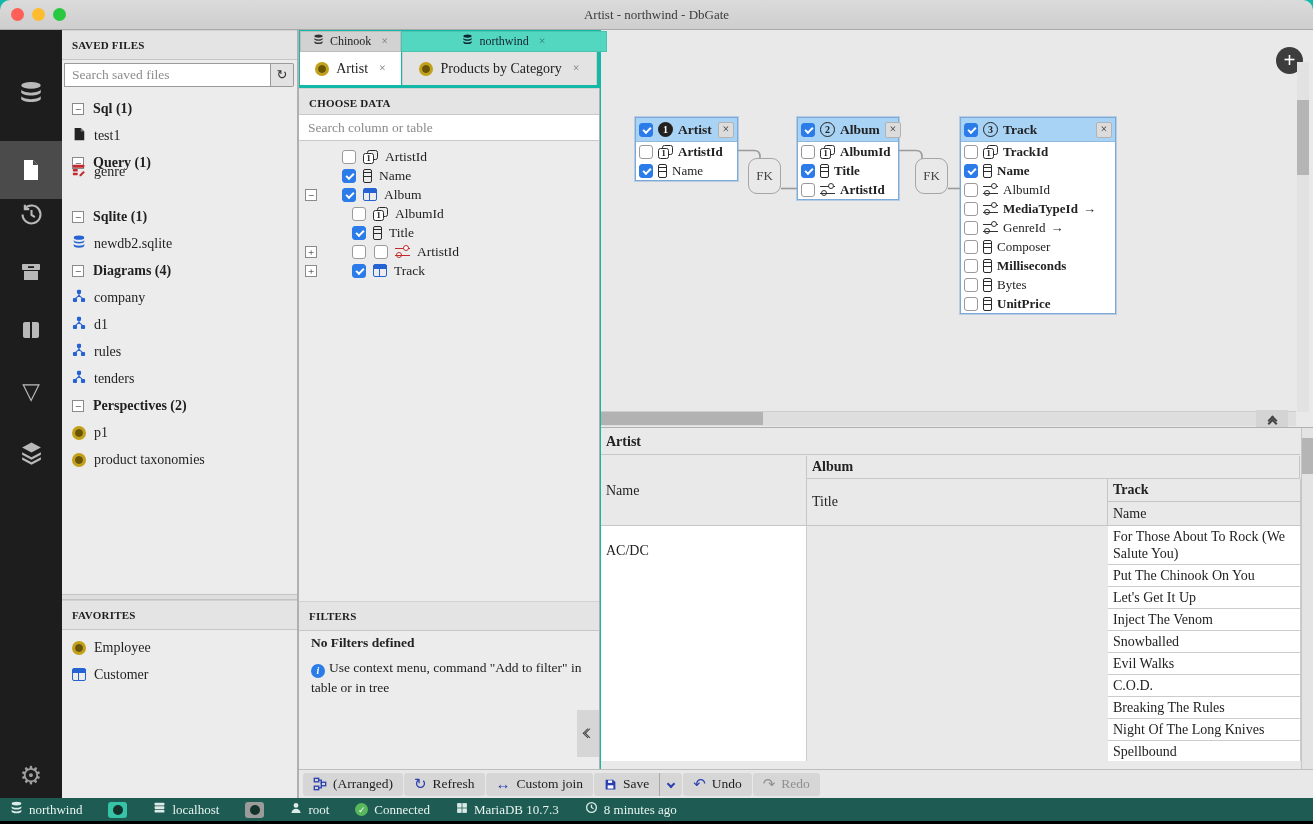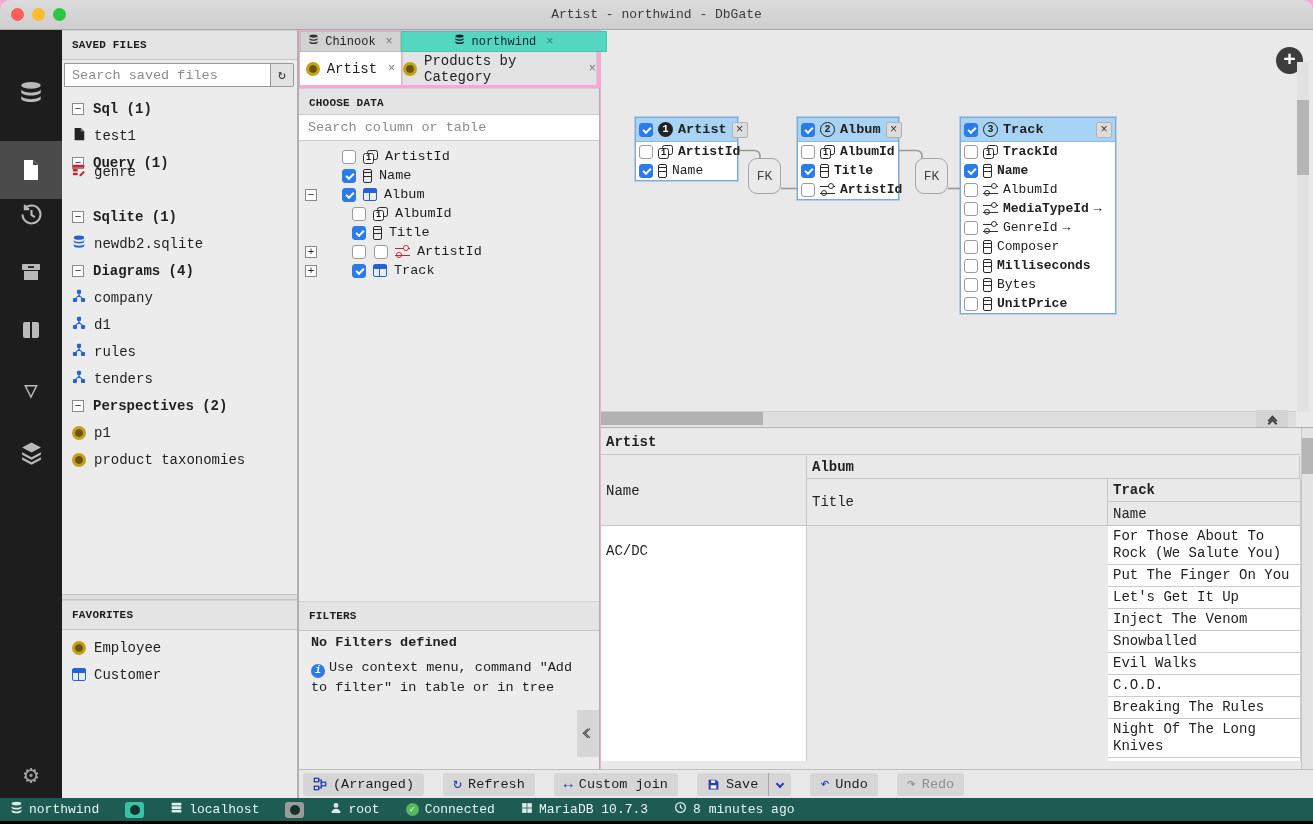--- a/index.html
+++ b/index.html
@@ -1,16 +1,16 @@
 <!DOCTYPE html>
 <html><head>
 <meta charset="utf-8">
 <style>
   html,body{margin:0;padding:0;background:#000;}
-  .win{position:relative;width:1313px;height:824px;background:#f9a8d4;font-family:Liberation Mono, monospace;overflow:hidden;color:#222;}
+  .win{position:relative;width:1313px;height:824px;background:#14b8a6;font-family:Liberation Serif, serif;overflow:hidden;color:#222;}
   .abs{position:absolute;}
   
   .titlebar{left:0;top:0;width:1313px;height:30px;background:linear-gradient(#dbdbdb,#cecece);border-bottom:1px solid #a9a9a9;border-radius:10px 10px 0 0;display:flex;align-items:center;justify-content:center;font-size:13px;color:#3c3c3c;box-sizing:border-box;}
   .lights{position:absolute;left:11px;top:8px;display:flex;gap:8px;}
   .light{width:13px;height:13px;border-radius:50%;}
   .light.r{background:#ff5f57}.light.y{background:#febc2e}.light.g{background:#28c840}
   
   .iconbar{left:0;top:30px;width:62px;height:768px;background:#1d1d1d;}
   .ibi{position:absolute;left:0;width:62px;height:58px;display:flex;align-items:center;justify-content:center;color:#b9b9b9;}
   .ibi.active{background:#4b4b4b;color:#fff;}
@@ -65,21 +65,21 @@
   .tablesec{left:601px;top:427px;width:712px;height:342px;background:#e9e9e9;border-top:1px solid #b0b0b0;box-sizing:border-box;}
   .sectitle{position:absolute;left:0;top:1px;width:699px;height:26px;background:#e9e9e9;border-bottom:1px solid #c6c6c6;display:flex;align-items:center;padding-left:5px;font-weight:bold;font-size:14px;box-sizing:border-box;}
   .hcell{position:absolute;background:#e9e9e9;border-right:1px solid #c6c6c6;border-bottom:1px solid #c6c6c6;display:flex;align-items:center;padding-left:5px;font-size:14px;box-sizing:border-box;}
   .hcell.bold{font-weight:bold;}
   .dcell{position:absolute;background:#fff;border-right:1px solid #ccc;font-size:14px;padding:17px 5px;box-sizing:border-box;overflow:hidden;}
   .trackcol{position:absolute;background:#fff;border-right:1px solid #ccc;box-sizing:border-box;overflow:hidden;padding:0;}
   .trackrow{border-bottom:1px solid #ccc;padding:2px 5px;font-size:14px;line-height:17px;}
   .vscroll2{position:absolute;left:700px;top:0;width:12px;height:342px;background:#e3e3e3;border-left:1px solid #c6c6c6;}
   .vthumb2{position:absolute;left:0;top:10px;width:12px;height:36px;background:#b5b5b5;}
   
-  .toolbar{left:299px;top:769px;width:1014px;height:29px;background:#e8e8e8;border-top:1px solid #bdbdbd;display:flex;align-items:center;gap:19px;padding-left:4px;box-sizing:border-box;}
+  .toolbar{left:299px;top:769px;width:1014px;height:29px;background:#e8e8e8;border-top:1px solid #bdbdbd;display:flex;align-items:center;gap:1px;padding-left:4px;box-sizing:border-box;}
   .tbtn{height:23px;background:#d6d6d6;border-radius:3px;display:flex;align-items:center;gap:6px;padding:0 10px;font-size:13.5px;color:#1e1e1e;}
   .tic{color:#2b3fb0;font-size:15px;line-height:1;display:inline-flex;align-items:center;}
   .savegrp{display:flex;height:23px;background:#d6d6d6;border-radius:3px;align-items:center;}
   .savemain{display:flex;gap:6px;padding:0 10px;align-items:center;font-size:13.5px;height:100%;}
   .savesep{width:1px;height:23px;background:#a9a9a9;}
   .savedrop{padding:0 8px;display:flex;align-items:center;height:100%;}
   .tbtn.disabled{color:#8f8f8f;}
   .tbtn.disabled .tic{color:#8f8f8f;}
   
   .statusbar{left:0;top:798px;width:1313px;height:23px;background:#1d5b53;display:flex;align-items:center;padding-left:10px;box-sizing:border-box;color:#e9f4f1;font-size:13px;}
@@ -463,21 +463,21 @@
     <div class="hcell bold" style="left:206px;top:28px;width:493px;height:23px">Album</div>
     <div class="hcell" style="left:206px;top:51px;width:301px;height:47px">Title</div>
     <div class="hcell bold" style="left:507px;top:51px;width:193px;height:23px">Track</div>
     <div class="hcell" style="left:507px;top:74px;width:193px;height:24px">Name</div>
 
     <div class="dcell" style="left:0;top:98px;width:206px;height:235px">AC/DC</div>
     <div class="trackcol" style="left:507px;top:98px;width:193px;height:235px">
 
         <div class="trackrow">For Those About To Rock (We Salute You)</div>
 
-        <div class="trackrow">Put The Finger On You</div>
+        <div class="trackrow">Put The Chinook On You</div>
 
         <div class="trackrow">Let's Get It Up</div>
 
         <div class="trackrow">Inject The Venom</div>
 
         <div class="trackrow">Snowballed</div>
 
         <div class="trackrow">Evil Walks</div>
 
         <div class="trackrow">C.O.D.</div>

